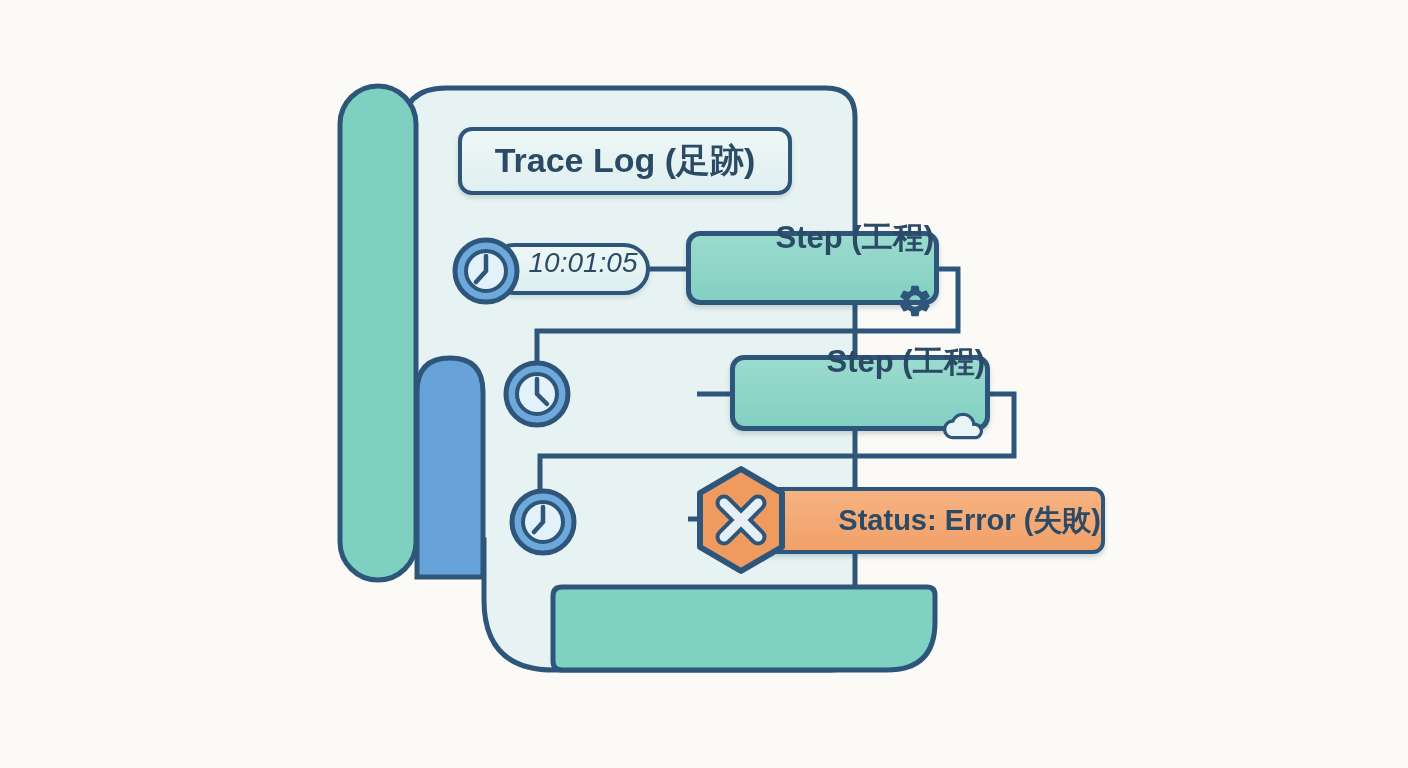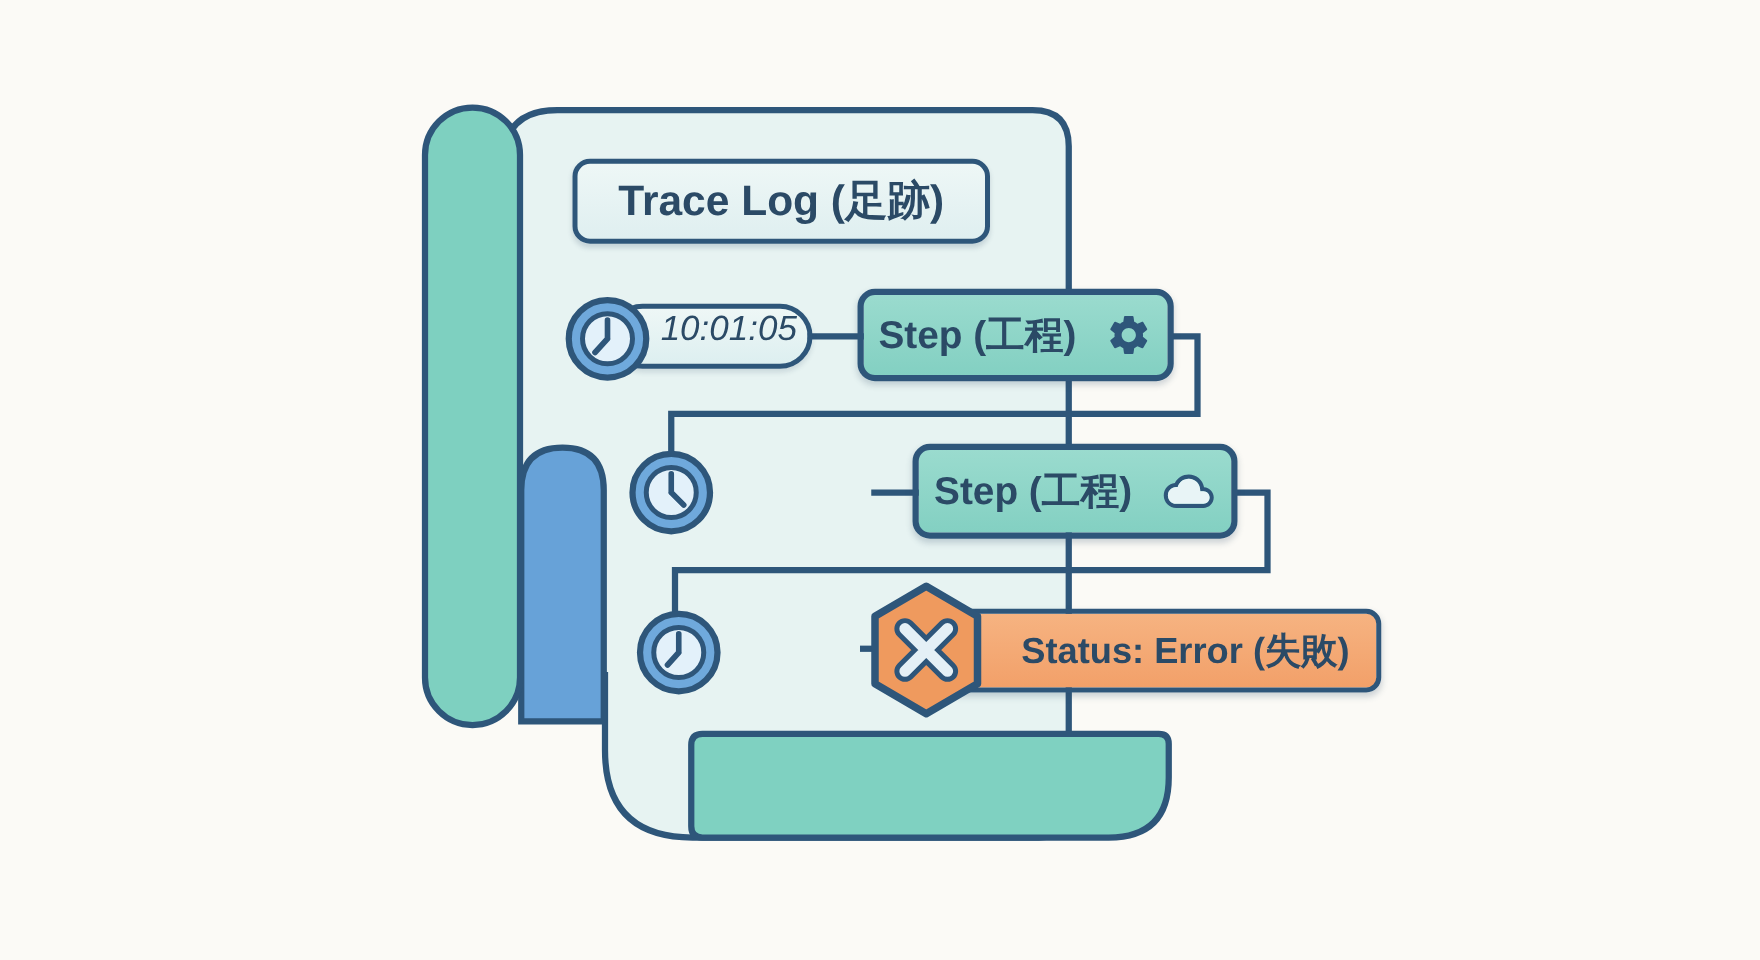--- a/index.html
+++ b/index.html
@@ -36,36 +36,38 @@
   
   .clock{ z-index:3; width:72px; height:72px; }
   .clock-1{ left:450px; top:235px; }
   .clock-2{ left:501px; top:358px; }
   .clock-3{ left:507px; top:486px; }
 
   
   .step-box{
     background:linear-gradient(180deg,#9adbce,#83d0c2);
     border:5px solid #2e567a; border-radius:14px;
-    display:flex; align-items:center; justify-content:center; gap:23px;
+    display:flex; align-items:flex-end; justify-content:center; gap:23px;
     font-size:31px; font-weight:600; color:#2b4a66; z-index:2;
     box-shadow:0 3px 5px rgba(45,74,99,.22);
+    flex-direction:column;
   }
   .step-1{ left:686px; top:231px; width:253px; height:74px; }
   .step-2{ left:730px; top:355px; width:260px; height:76px; }
   .step-box .icon{ display:flex; align-items:center; }
 
   
   .status-box{
     left:755px; top:487px; width:350px; height:67px;
     background:linear-gradient(180deg,#f6b381,#f2a069);
     border:4px solid #2e567a; border-radius:12px;
     display:flex; align-items:center; padding-left:58px;
     font-size:29px; font-weight:600; color:#2b4a66; z-index:2;
     box-shadow:0 3px 5px rgba(45,74,99,.22);
+    justify-content:flex-end;
   }
   .hexagon{ left:695px; top:464px; width:92px; height:112px; z-index:3; }
 </style>
 </head>
 <body>
 
 <div class="stage">
 
   <svg class="bg" width="1408" height="768" viewBox="0 0 1408 768">
 

